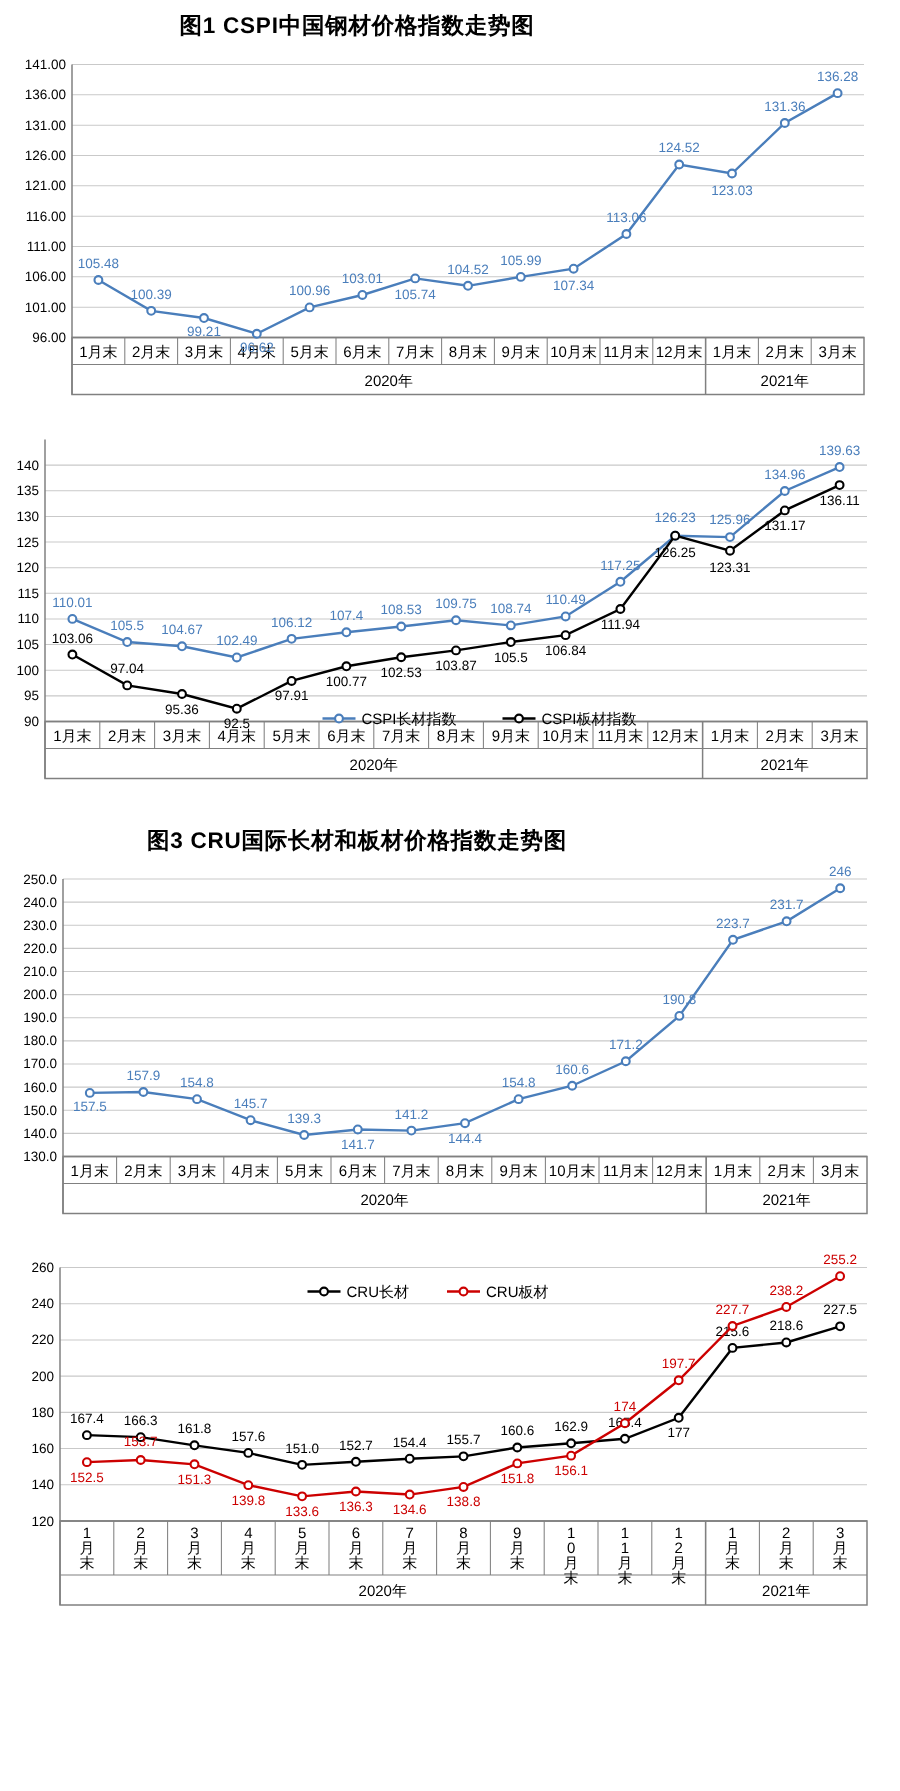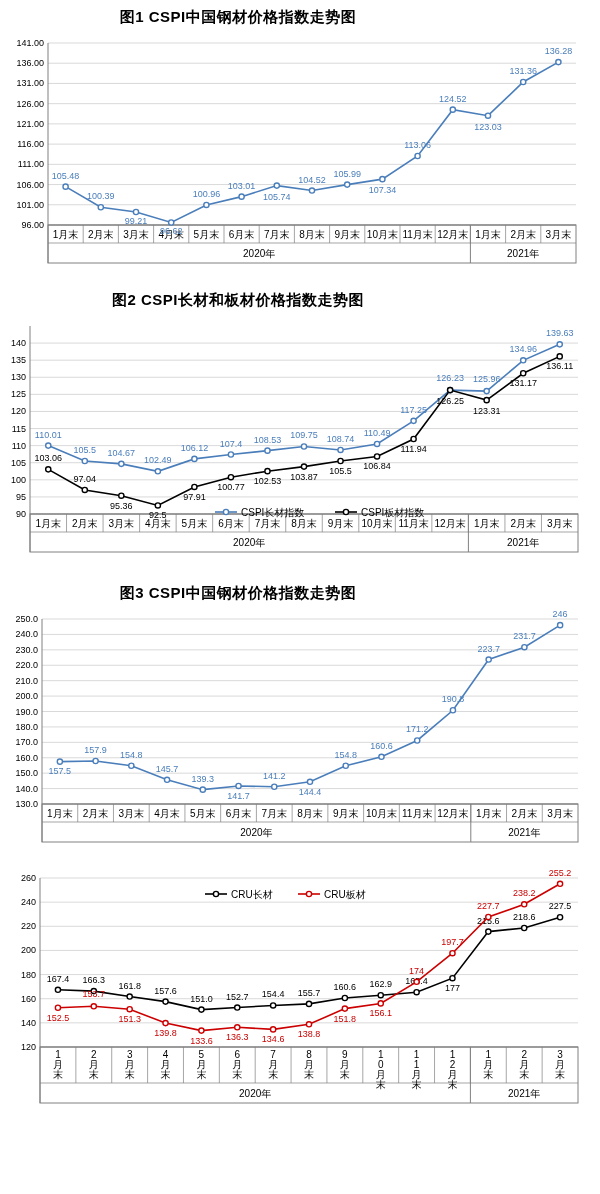--- a/index.html
+++ b/index.html
@@ -122,21 +122,20 @@
           <text x="417.6" y="115.00177777777776" text-anchor="middle" class="pt-label" fill="#4a7ebb">113.06</text>
           <text x="452.8" y="68.65244444444447" text-anchor="middle" class="pt-label" fill="#4a7ebb">124.52</text>
           <text x="488.00000000000006" y="96.67866666666666" text-anchor="middle" class="pt-label" fill="#4a7ebb">123.03</text>
           <text x="523.2" y="40.98844444444438" text-anchor="middle" class="pt-label" fill="#4a7ebb">131.36</text>
           <text x="558.4000000000001" y="21.089777777777762" text-anchor="middle" class="pt-label" fill="#4a7ebb">136.28</text>
         </svg>
     </div>
   </div>
 
   <div class="chart-block">
-    <div class="chart-title">图2  CSPI长材和板材价格指数走势图</div>
     <div class="plot-wrap">
       <svg id="svg2" width="600" height="260" viewBox="0 0 600 260">
           <rect x="30" y="10" width="548" height="188" fill="#ffffff" stroke="none"></rect>
           <line x1="30" y1="198" x2="578" y2="198" stroke="#c9c9c9" stroke-width="0.7"></line>
           <text x="26" y="201" text-anchor="end" class="tick-label">90</text>
           <line x1="30" y1="180.9090909090909" x2="578" y2="180.9090909090909" stroke="#c9c9c9" stroke-width="0.7"></line>
           <text x="26" y="183.9090909090909" text-anchor="end" class="tick-label">95</text>
           <line x1="30" y1="163.8181818181818" x2="578" y2="163.8181818181818" stroke="#c9c9c9" stroke-width="0.7"></line>
           <text x="26" y="166.8181818181818" text-anchor="end" class="tick-label">100</text>
           <line x1="30" y1="146.72727272727272" x2="578" y2="146.72727272727272" stroke="#c9c9c9" stroke-width="0.7"></line>
@@ -258,21 +257,21 @@
           <circle cx="226" cy="196" r="2.6" fill="#fff" stroke="#4a7ebb" stroke-width="1.4"></circle>
           <text x="241" y="199.5" class="legend-text">CSPI长材指数</text>
           <line x1="335" y1="196" x2="357" y2="196" stroke="#000000" stroke-width="1.6"></line>
           <circle cx="346" cy="196" r="2.6" fill="#fff" stroke="#000000" stroke-width="1.4"></circle>
           <text x="361" y="199.5" class="legend-text">CSPI板材指数</text>
         </svg>
     </div>
   </div>
 
   <div class="chart-block">
-    <div class="chart-title">图3  CSPI中国钢材价格指数走势图</div>
+    <div class="chart-title">图3  CRU国际长材和板材价格指数走势图</div>
     <div class="plot-wrap">
       <svg id="svg3" width="600" height="255" viewBox="0 0 600 255">
           <rect x="42" y="10" width="536" height="185" fill="#ffffff" stroke="none"></rect>
           <line x1="42" y1="195" x2="578" y2="195" stroke="#c9c9c9" stroke-width="0.7"></line>
           <text x="38" y="198" text-anchor="end" class="tick-label">130.0</text>
           <line x1="42" y1="179.58333333333331" x2="578" y2="179.58333333333331" stroke="#c9c9c9" stroke-width="0.7"></line>
           <text x="38" y="182.58333333333331" text-anchor="end" class="tick-label">140.0</text>
           <line x1="42" y1="164.16666666666669" x2="578" y2="164.16666666666669" stroke="#c9c9c9" stroke-width="0.7"></line>
           <text x="38" y="167.16666666666669" text-anchor="end" class="tick-label">150.0</text>
           <line x1="42" y1="148.75" x2="578" y2="148.75" stroke="#c9c9c9" stroke-width="0.7"></line>

